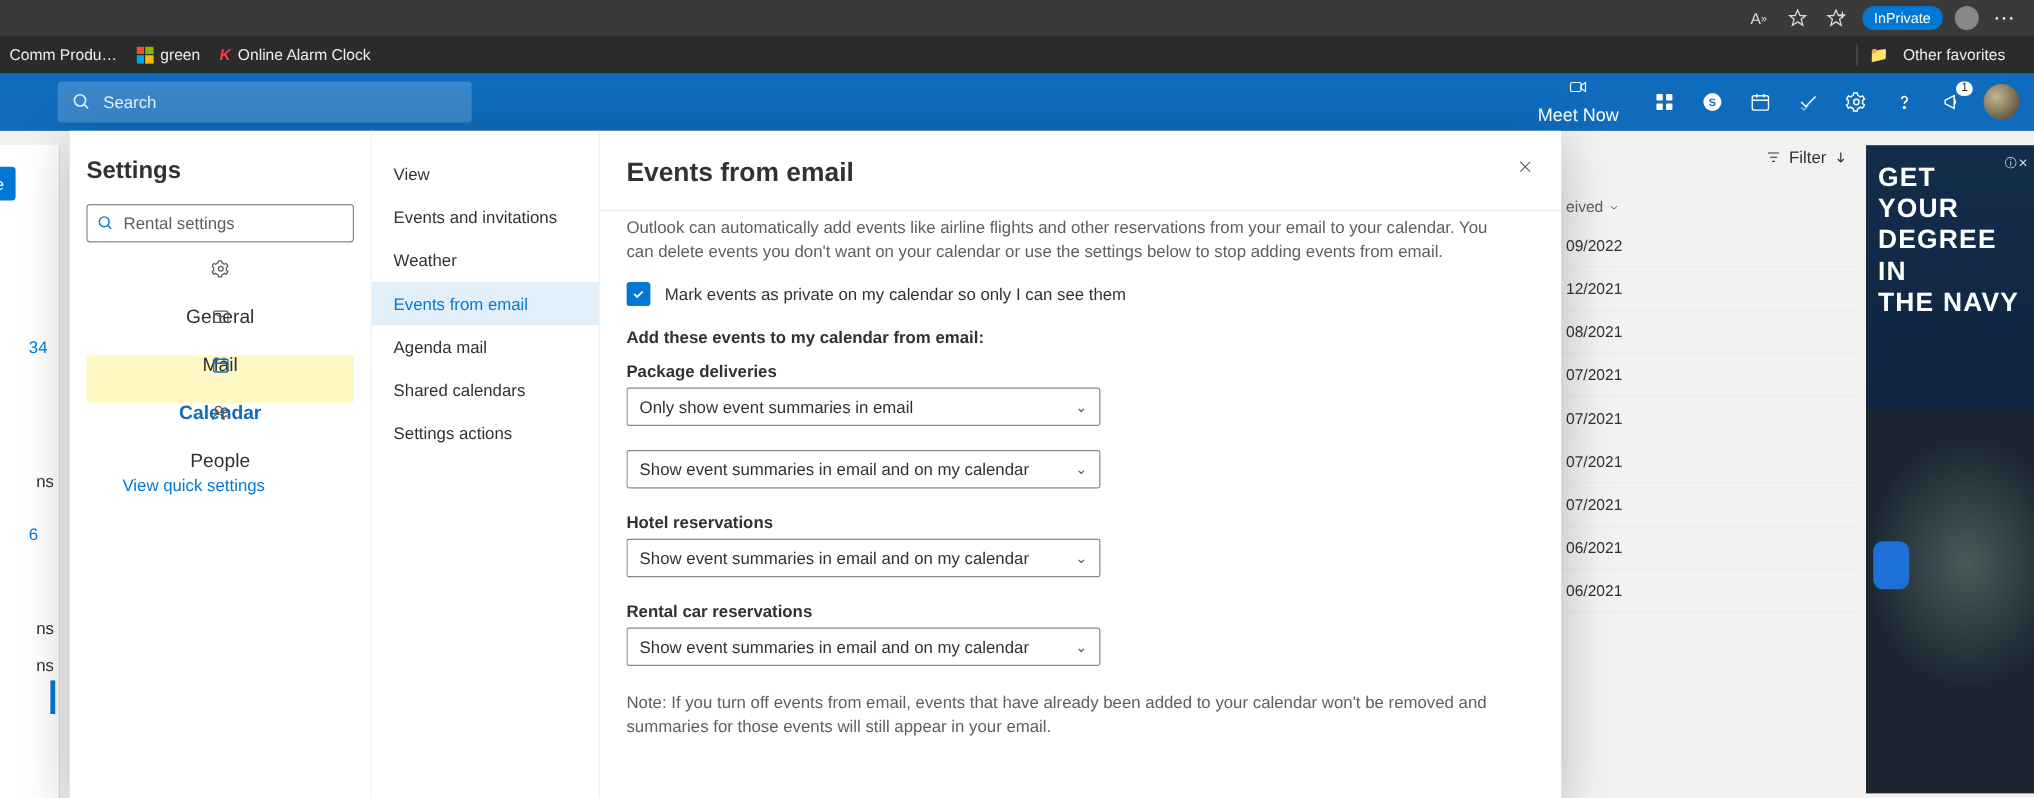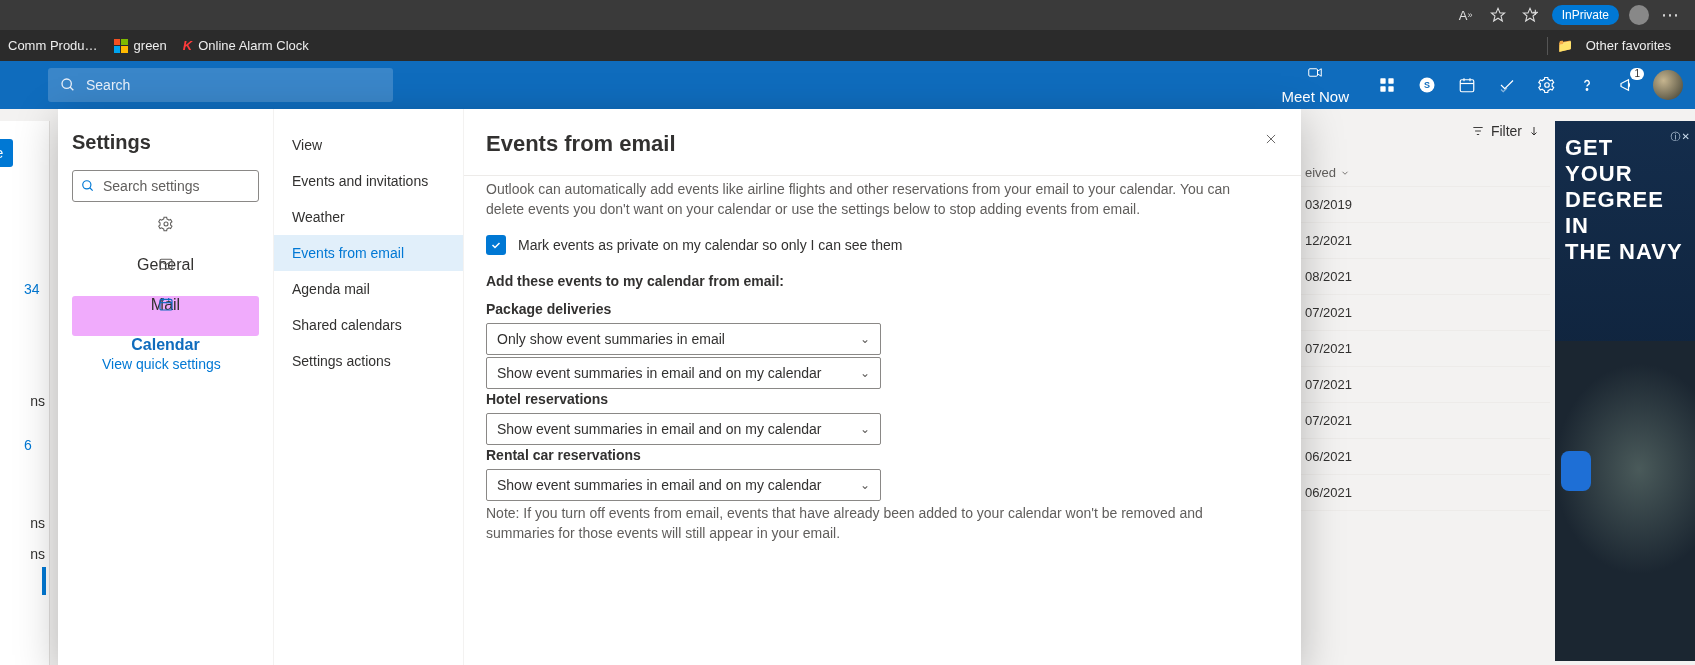--- a/index.html
+++ b/index.html
@@ -40,44 +40,44 @@
   .right-toolbar { position:absolute; top:14px; right:155px; display:flex; align-items:center; gap:18px; color:#323130; font-size:14px;}
   .mail-list { position:absolute; top:50px; left:0; right:145px; }
   .mail-head { padding:6px 10px; color:#605e5c; font-size:13px; border-bottom:1px solid #edebe9; display:flex; align-items:center; gap:4px;}
   .mail-row { padding:10px 10px; border-bottom:1px solid #edebe9; color:#323130; font-size:13px; text-align:left;}
   .ad { position:absolute; top:12px; right:0; width:140px; height:540px; background: linear-gradient(180deg,#142d4c 0%, #0b1a2d 100%); color:#fff; padding:14px 10px; font-weight:800; font-family: Impact, Arial Black, sans-serif; font-size:22px; line-height:26px; letter-spacing:1px; }
   .ad .ad-x { position:absolute; top:3px; right:4px; font-size:10px; color:#cde; font-weight:normal; }
   .ad .soldier { position:absolute; bottom:0; left:0; right:0; height:320px; background: radial-gradient(120px 150px at 60% 40%, #4a5a5a 0%, #1b2631 70%); }
   .ad .ear { position:absolute; bottom:170px; left:6px; width:30px; height:40px; background:#1e6fd6; border-radius:8px; }
   
   .settings-modal { position: absolute; left: 58px; top: 0; width: 1243px; height: 556px; background: #fff; box-shadow: 0 10px 40px rgba(0,0,0,0.25); display: flex; z-index: 10; }
-  .col1 { width: 216px; padding: 22px 14px; border-right: 1px solid #f3f2f1; }
+  .col1 { width: 252px; padding: 22px 14px; border-right: 1px solid #f3f2f1; }
   .col1 h2 { font-size: 20px; font-weight: 600; margin-bottom: 16px; color:#323130;}
   .settings-search { display:flex; align-items:center; gap:8px; border:1px solid #8a8886; border-radius:3px; height:32px; padding:0 8px; margin-bottom:14px; color:#605e5c; font-size:14px;}
   .settings-search svg { flex-shrink:0; color:#0078d4;}
   .nav-item { display:flex; align-items:center; gap:24px; height:40px; padding:0 8px; font-size:16px; color:#323130; border-radius:3px; cursor:pointer;flex-direction:column;}
-  .nav-item.selected { background:#f0abfc; color:#0f6cbd; font-weight:600;}
+  .nav-item.selected { background:#fef9c3; color:#0f6cbd; font-weight:600;}
   .nav-icon { width:18px; display:inline-flex; justify-content:center; color:#605e5c;}
   .nav-item.selected .nav-icon { color:#0f6cbd;}
   .quick-link { margin-top:20px; padding-left:30px; color:#0078d4; font-size:14px; cursor:pointer;}
   .col2 { width: 190px; padding-top: 18px; border-right: 1px solid #f3f2f1; }
   .sub-item { height:36px; display:flex; align-items:center; padding:0 18px; font-size:14px; color:#323130; cursor:pointer;}
   .sub-item.selected { background:#e1effa; color:#0078d4;}
   .col3 { flex:1; position:relative; padding: 22px 22px 0 22px; overflow:hidden;}
   .col3 h1 { font-size:22px; font-weight:600; color:#323130;}
   .close-x { position:absolute; top:18px; right:18px; width:24px; height:24px; display:flex; align-items:center; justify-content:center; color:#605e5c; cursor:pointer; font-size:16px;}
   .hr { height:1px; background:#edebe9; margin:18px -22px 16px -22px;}
   .scroll { position:absolute; top:70px; left:22px; right:14px; bottom:0; overflow-y:auto; padding-right:22px; }
   .desc { font-size:14px; color:#605e5c; line-height:20px; margin-bottom:16px;}
   .check-row { display:flex; align-items:center; gap:12px; margin-bottom:18px;}
   .checkbox { width:20px; height:20px; background:#0078d4; border-radius:3px; display:flex; align-items:center; justify-content:center; color:#fff; font-size:14px;}
   .check-label { font-size:14px; color:#323130;}
   .section-heading { font-size:14px; font-weight:600; color:#323130; margin-bottom:12px;}
   .field-label { font-size:14px; font-weight:600; color:#323130; margin-bottom:6px;}
-  .dropdown { width:395px; height:32px; border:1px solid #8a8886; border-radius:2px; display:flex; align-items:center; justify-content:space-between; padding:0 10px; font-size:14px; color:#323130; margin-bottom:2px; cursor:pointer; background:#fff;}
+  .dropdown { width:395px; height:32px; border:1px solid #8a8886; border-radius:2px; display:flex; align-items:center; justify-content:space-between; padding:0 10px; font-size:14px; color:#323130; margin-bottom:20px; cursor:pointer; background:#fff;}
   .chev { color:#605e5c; font-size:12px;}
   .note { font-size:14px; color:#605e5c; line-height:20px;}
   
   .scroll::-webkit-scrollbar { width:10px;} 
   .scroll::-webkit-scrollbar-thumb { background:#c8c6c4; border-radius:5px;}
   svg { display:block; }
 </style>
 </head>
 <body>
 
@@ -221,21 +221,21 @@
       </span>
     </div>
     <div class="mail-list">
       <div class="mail-head">
         <span>eived</span>
         <svg width="10" height="10" viewBox="0 0 24 24" fill="none" stroke="currentColor" stroke-width="2">
             <polyline points="6 9 12 15 18 9"></polyline>
           </svg>
       </div>
       <div id="mail-rows">
-          <div class="mail-row">03/2019</div>
+          <div class="mail-row">09/2022</div>
           <div class="mail-row">12/2021</div>
           <div class="mail-row">08/2021</div>
           <div class="mail-row">07/2021</div>
           <div class="mail-row">07/2021</div>
           <div class="mail-row">07/2021</div>
           <div class="mail-row">07/2021</div>
           <div class="mail-row">06/2021</div>
           <div class="mail-row">06/2021</div>
         </div>
     </div>
@@ -251,21 +251,21 @@
 
   <div class="settings-modal">
 
     <div class="col1">
       <h2>Settings</h2>
       <div class="settings-search">
         <svg width="14" height="14" viewBox="0 0 24 24" fill="none" stroke="#0078d4" stroke-width="2">
             <circle cx="10" cy="10" r="7"></circle>
             <line x1="20" y1="20" x2="15" y2="15"></line>
           </svg>
-        <span>Search settings</span>
+        <span>Rental settings</span>
       </div>
       <div class="nav-item">
         <span class="nav-icon">
             <svg width="16" height="16" viewBox="0 0 24 24" fill="none" stroke="currentColor" stroke-width="1.6">
               <circle cx="12" cy="12" r="3"></circle>
               <path d="M19 12a7 7 0 0 0-.2-1.7l2.1-1.6-2-3.4-2.5 1a7 7 0 0 0-2.9-1.7L13 2h-4l-.5 2.6a7 7 0 0 0-2.9 1.7l-2.5-1-2 3.4 2.1 1.6A7 7 0 0 0 3 12a7 7 0 0 0 .2 1.7L1.1 15.3l2 3.4 2.5-1a7 7 0 0 0 2.9 1.7L9 22h4l.5-2.6a7 7 0 0 0 2.9-1.7l2.5 1 2-3.4-2.1-1.6A7 7 0 0 0 19 12Z"></path>
             </svg>
           </span>
         <span>General</span>
       </div>
@@ -282,20 +282,31 @@
         <span class="nav-icon">
             <svg width="16" height="16" viewBox="0 0 24 24" fill="none" stroke="currentColor" stroke-width="1.8">
               <rect x="3" y="5" width="18" height="16" rx="2"></rect>
               <line x1="3" y1="10" x2="21" y2="10"></line>
               <line x1="8" y1="3" x2="8" y2="7"></line>
               <line x1="16" y1="3" x2="16" y2="7"></line>
             </svg>
           </span>
         <span>Calendar</span>
       </div>
+      <div class="nav-item">
+        <span class="nav-icon">
+            <svg width="16" height="16" viewBox="0 0 24 24" fill="none" stroke="currentColor" stroke-width="1.6">
+              <circle cx="9" cy="8" r="4"></circle>
+              <path d="M2 21c0-3.9 3.1-7 7-7s7 3.1 7 7"></path>
+              <circle cx="17" cy="9" r="3"></circle>
+              <path d="M15 21c0-2.5 2-5 5-5"></path>
+            </svg>
+          </span>
+        <span>People</span>
+      </div>
       <div class="quick-link">View quick settings</div>
     </div>
 
     <div class="col2">
       <div class="sub-item">View</div>
       <div class="sub-item">Events and invitations</div>
       <div class="sub-item">Weather</div>
       <div class="sub-item selected">Events from email</div>
       <div class="sub-item">Agenda mail</div>
       <div class="sub-item">Shared calendars</div>

